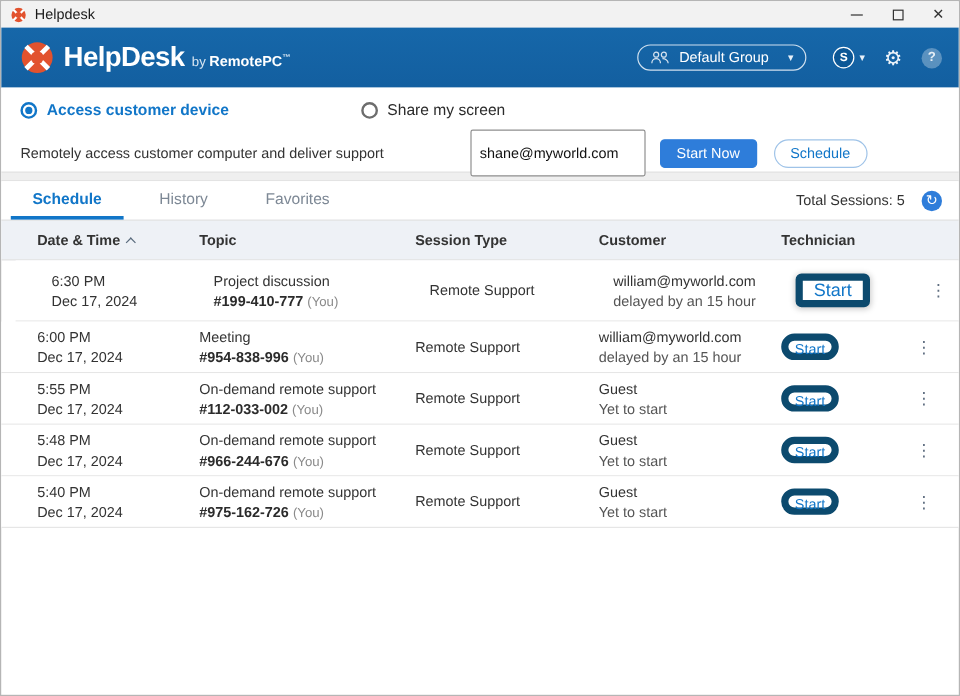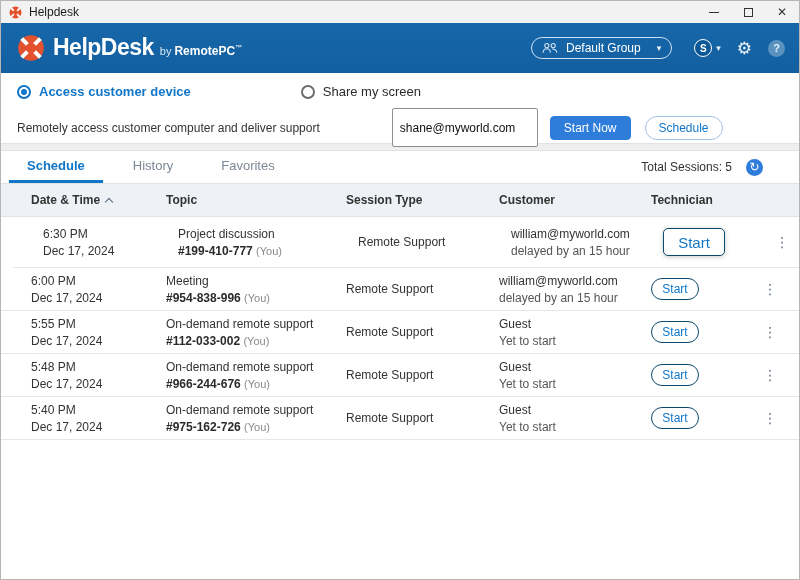--- a/index.html
+++ b/index.html
@@ -49,36 +49,36 @@
   .cust-input { width:146px; height:39px; border:1px solid #8f8f8f; border-radius:2px; font-size:12px; padding:0 7px; margin-left:72px; color:#111; font-family:"Liberation Sans", sans-serif; }
   .btn-primary { height:24px; padding:0 13px; margin-left:12px; background:#2e7dda; color:#fff; border:1px solid #2e7dda; border-radius:4px; font-size:12px; cursor:pointer; font-family:"Liberation Sans", sans-serif; }
   .btn-outline { height:24px; padding:0 13px; margin-left:14px; background:#fff; color:#1176c8; border:1px solid #9fc3e8; border-radius:12px; font-size:12px; cursor:pointer; font-family:"Liberation Sans", sans-serif; }
 
   .divider-band { height:8px; background:#efefef; border-top:1px solid #e3e3e3; border-bottom:1px solid #e3e3e3; }
 
   
   .tabs-row { height:32px; display:flex; align-items:stretch; padding-left:8px; background:#fff; }
   .tab { display:flex; align-items:center; padding:0 18px; font-size:13px; color:#7d8895; cursor:pointer; border-bottom:3px solid transparent; margin-right:12px; }
   .tab.active { color:#1176c8; font-weight:bold; border-bottom-color:#1176c8; }
-  .tabs-right { margin-left:auto; display:flex; align-items:center; padding-right:36px; }
+  .tabs-right { margin-left:auto; display:flex; align-items:center; padding-right:14px; }
   .total-label { font-size:12px; color:#333; }
   .refresh-circle { width:17px; height:17px; border-radius:50%; background:#2e7dda; color:#fff; font-size:12px; display:flex; align-items:center; justify-content:center; margin-left:14px; cursor:pointer; line-height:1; }
 
   
   .grid-cols { display:grid; grid-template-columns:135px 180px 153px 152px 106px 1fr; align-items:center; padding-left:30px; }
   .thead { height:34px; background:#eef1f6; border-top:1px solid #e3e3e3; border-bottom:1px solid #e3e3e3; font-size:12px; font-weight:bold; color:#333; }
   .th { display:flex; align-items:center; }
   .sort-ic { margin-left:6px; display:inline-block; width:7px; height:7px; position:relative; top:2px; }
   .sort-ic::before { content:""; position:absolute; left:0; top:0; width:5px; height:5px; border-left:1.5px solid #5a6b7d; border-top:1.5px solid #5a6b7d; transform:rotate(45deg); }
   .t-row { min-height:43px; border-bottom:1px solid #e6e6e6; font-size:12px; color:#333; background:#fff; }
   .t-row.first { min-height:51px;margin-left:12px; }
   .cell-sub { color:#555; margin-top:3px; }
   .sid { font-weight:bold; color:#2b2b2b; }
   .owner { font-size:11px; color:#8a8a8a; }
-  .start-btn { background:#fff; color:#1176c8; border:1px solid #0c4a6e; border-radius:11px; font-size:12px; height:22px; width:48px; cursor:pointer; font-family:"Liberation Sans", sans-serif; }
+  .start-btn { background:#fff; color:#1176c8; border:6px solid #0c4a6e; border-radius:11px; font-size:12px; height:22px; width:48px; cursor:pointer; font-family:"Liberation Sans", sans-serif; }
   .start-btn.lg { width:62px; height:28px; font-size:15px; border-radius:5px; box-shadow:0 1px 5px rgba(0,0,0,0.22); }
   .kebab { color:#5f6e80; font-size:14px; cursor:pointer; padding:2px 6px; letter-spacing:0; }
 </style>
 </head>
 <body>
 
 <div class="window">
 
   <div class="titlebar">
     <svg class="app-icon" viewBox="0 0 24 24">

